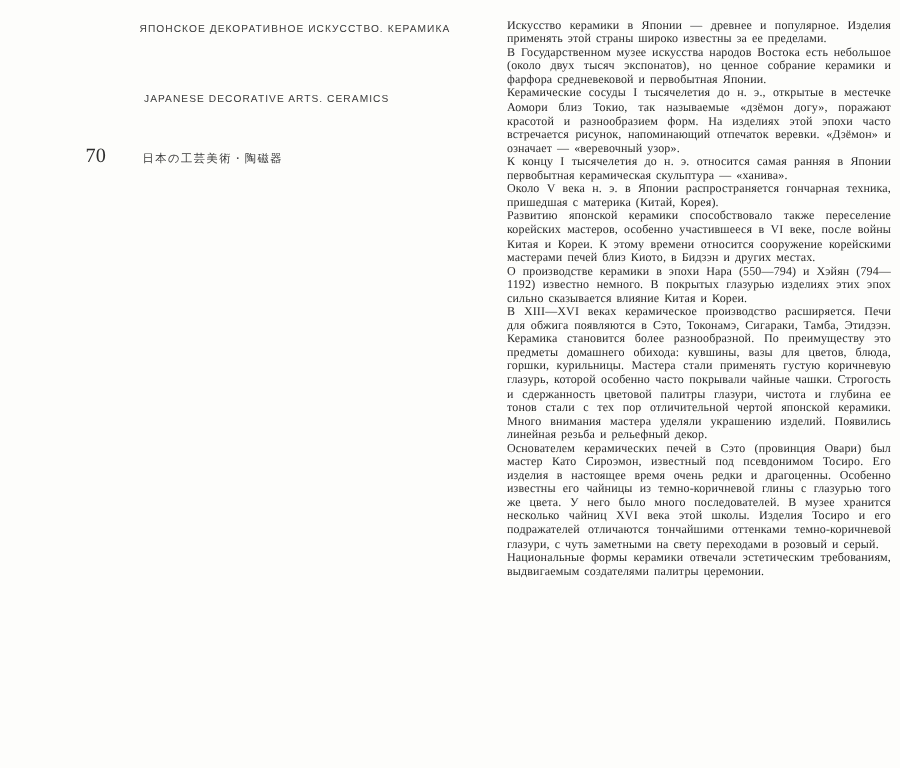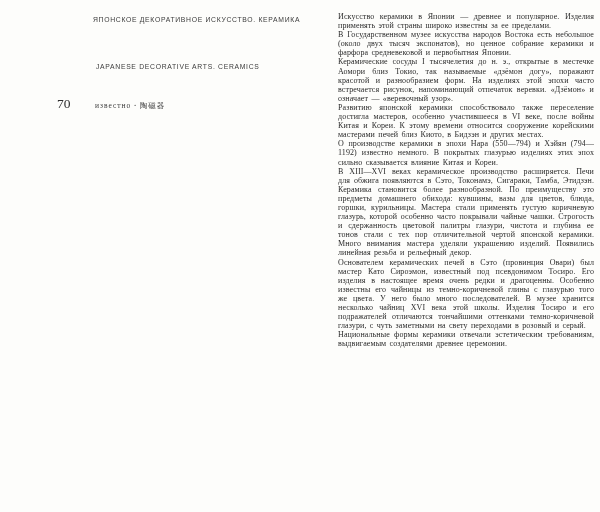--- a/index.html
+++ b/index.html
@@ -61,26 +61,28 @@
 <body>
 
 <div class="page">
 
   <div class="caption ru-title">ЯПОНСКОЕ ДЕКОРАТИВНОЕ ИСКУССТВО. КЕРАМИКА</div>
 
   <div class="caption en-title">JAPANESE DECORATIVE ARTS. CERAMICS</div>
 
   <div class="page-number">70</div>
 
-  <div class="jp-title">известно・陶磁器</div>
+  <div class="jp-title">日本の工芸美術・陶磁器</div>
 
   <div class="article">
     <p>Искусство керамики в Японии — древнее и популярное. Изделия применять этой страны широко известны за ее пределами.</p>
     <p>В Государственном музее искусства народов Востока есть небольшое (около двух тысяч экспонатов), но ценное собрание керамики и фарфора средневековой и первобытная Японии.</p>
     <p>Керамические сосуды I тысячелетия до н. э., открытые в местечке Аомори близ Токио, так называемые «дзёмон догу», поражают красотой и разнообразием форм. На изделиях этой эпохи часто встречается рисунок, напоминающий отпечаток веревки. «Дзёмон» и означает — «веревочный узор».</p>
-    <p>Развитию японской керамики способствовало также переселение достигла мастеров, особенно участившееся в VI веке, после войны Китая и Кореи. К этому времени относится сооружение корейскими мастерами печей близ Киото, в Бидзэн и других местах.</p>
+    <p>К концу I тысячелетия до н. э. относится самая ранняя в Японии первобытная керамическая скульптура — «ханива».</p>
+    <p>Около V века н. э. в Японии распространяется гончарная техника, пришедшая с материка (Китай, Корея).</p>
+    <p>Развитию японской керамики способствовало также переселение корейских мастеров, особенно участившееся в VI веке, после войны Китая и Кореи. К этому времени относится сооружение корейскими мастерами печей близ Киото, в Бидзэн и других местах.</p>
     <p>О производстве керамики в эпохи Нара (550—794) и Хэйян (794—1192) известно немного. В покрытых глазурью изделиях этих эпох сильно сказывается влияние Китая и Кореи.</p>
     <p>В XIII—XVI веках керамическое производство расширяется. Печи для обжига появляются в Сэто, Токонамэ, Сигараки, Тамба, Этидзэн. Керамика становится более разнообразной. По преимуществу это предметы домашнего обихода: кувшины, вазы для цветов, блюда, горшки, курильницы. Мастера стали применять густую коричневую глазурь, которой особенно часто покрывали чайные чашки. Строгость и сдержанность цветовой палитры глазури, чистота и глубина ее тонов стали с тех пор отличительной чертой японской керамики. Много внимания мастера уделяли украшению изделий. Появились линейная резьба и рельефный декор.</p>
     <p>Основателем керамических печей в Сэто (провинция Овари) был мастер Като Сироэмон, известный под псевдонимом Тосиро. Его изделия в настоящее время очень редки и драгоценны. Особенно известны его чайницы из темно-коричневой глины с глазурью того же цвета. У него было много последователей. В музее хранится несколько чайниц XVI века этой школы. Изделия Тосиро и его подражателей отличаются тончайшими оттенками темно-коричневой глазури, с чуть заметными на свету переходами в розовый и серый.</p>
-    <p>Национальные формы керамики отвечали эстетическим требованиям, выдвигаемым создателями древнее церемонии.</p>
+    <p>Национальные формы керамики отвечали эстетическим требованиям, выдвигаемым создателями палитры церемонии.</p>
   </div>
 
 </div>
 
 </body></html>

